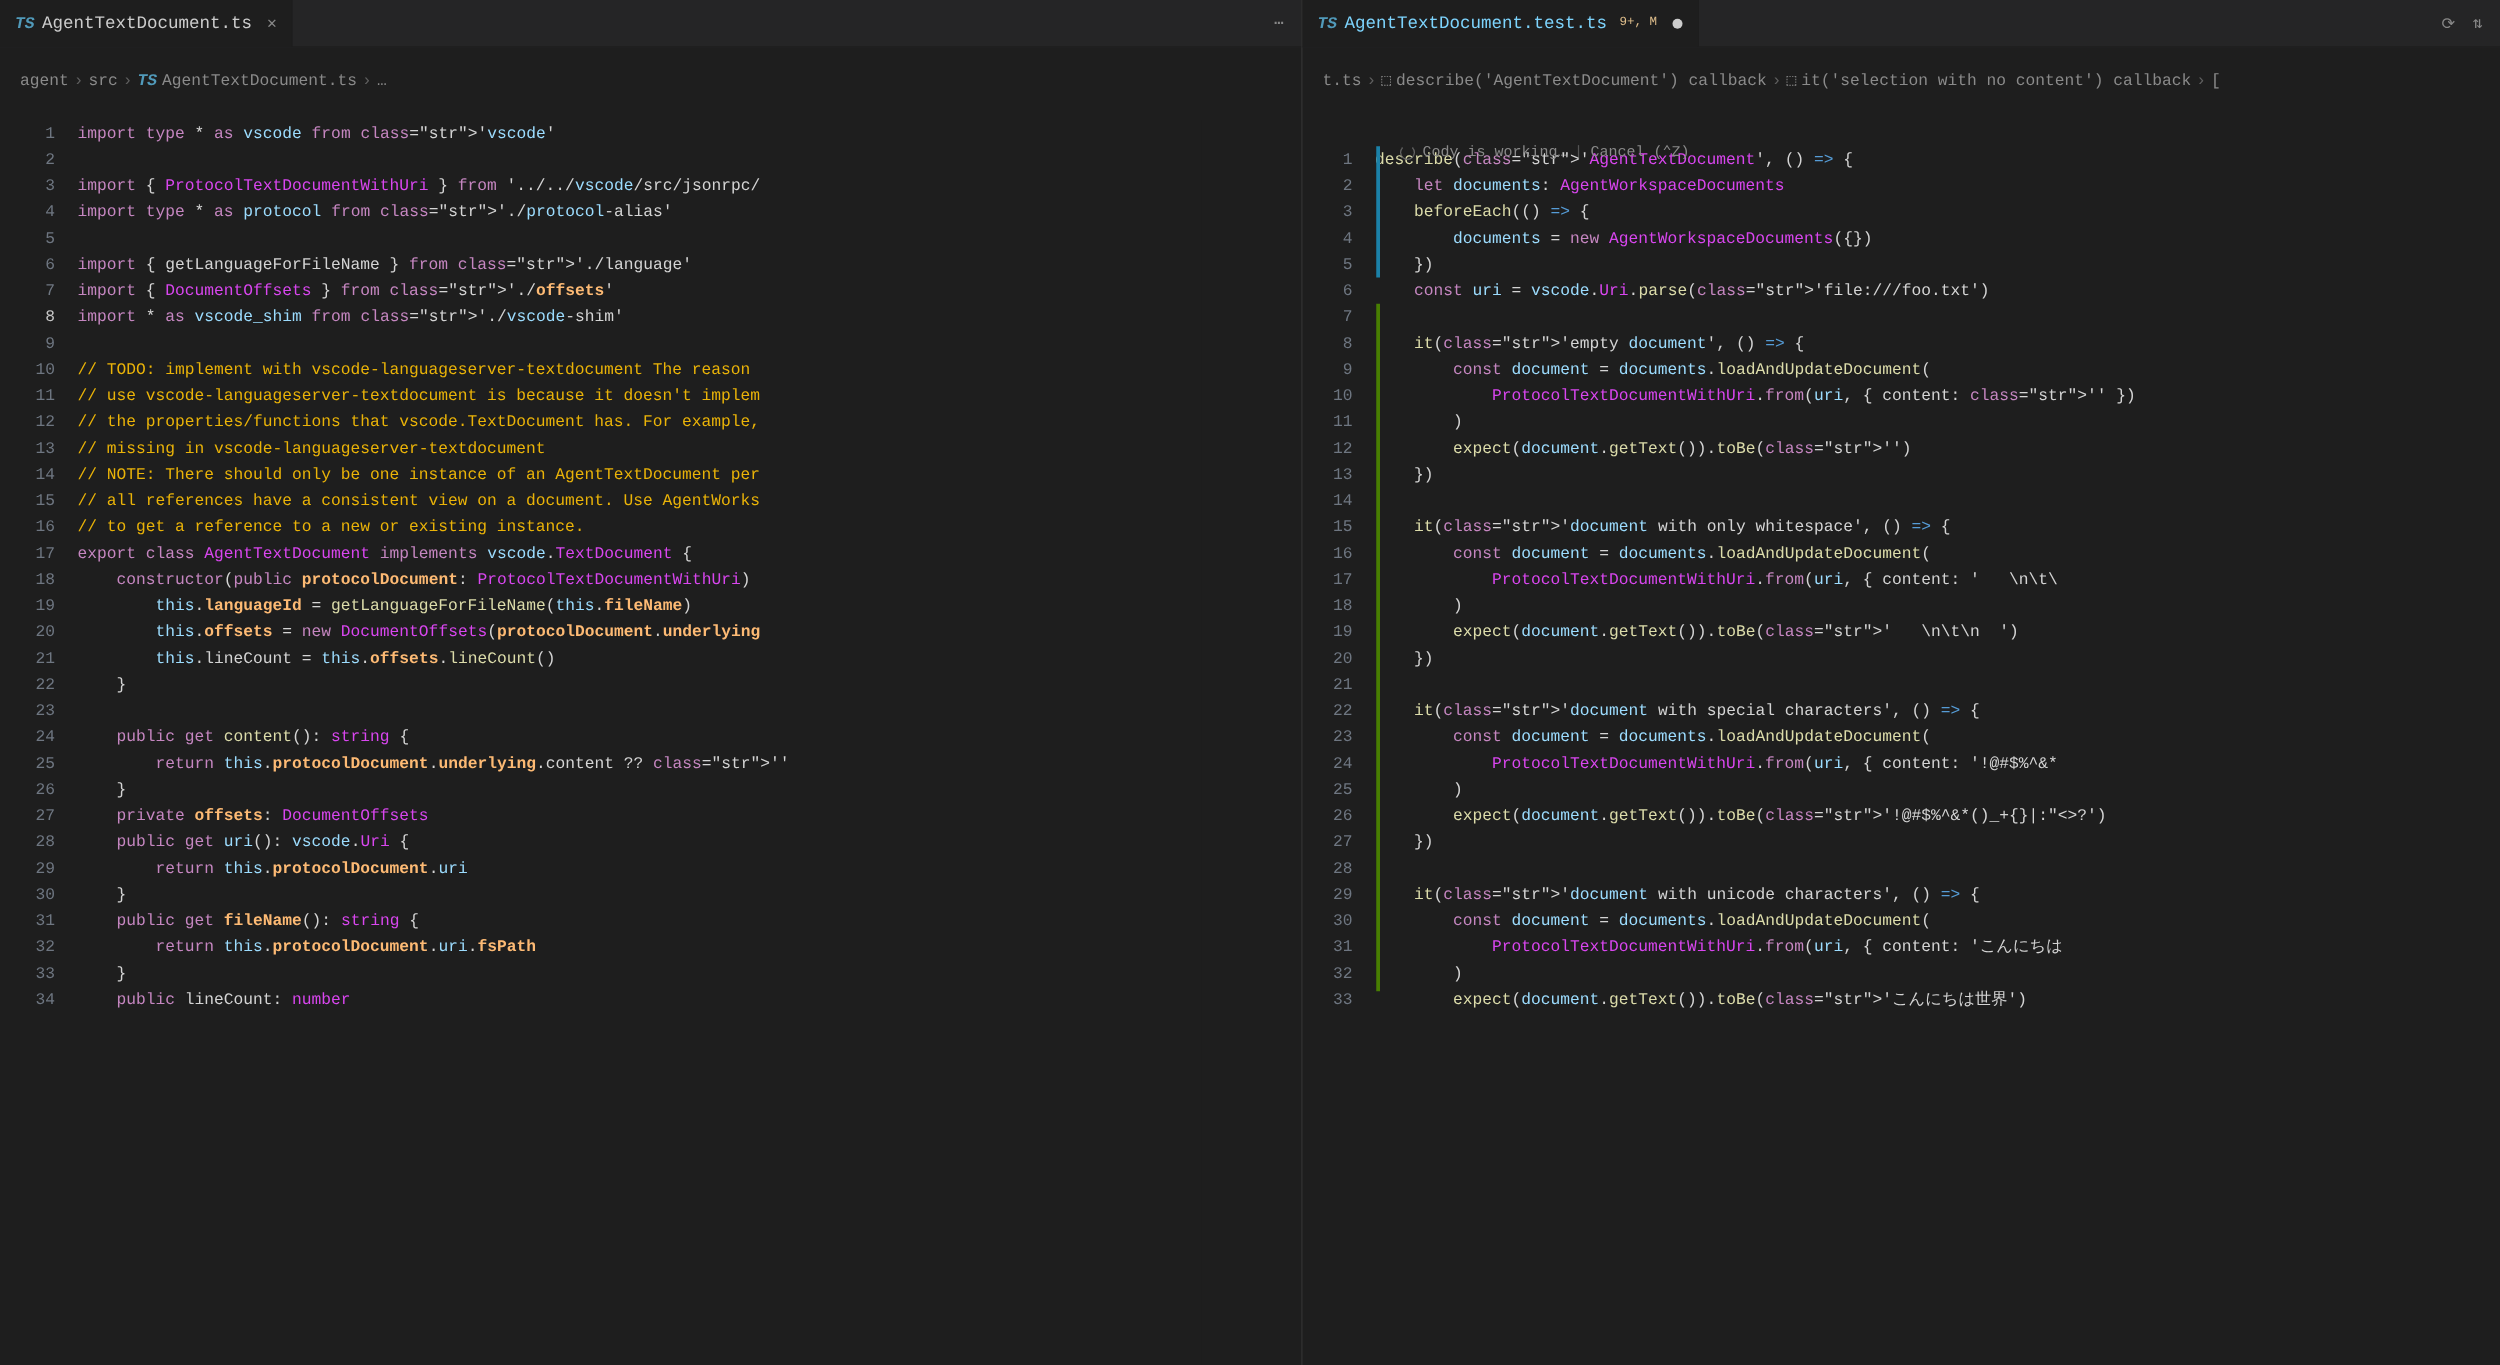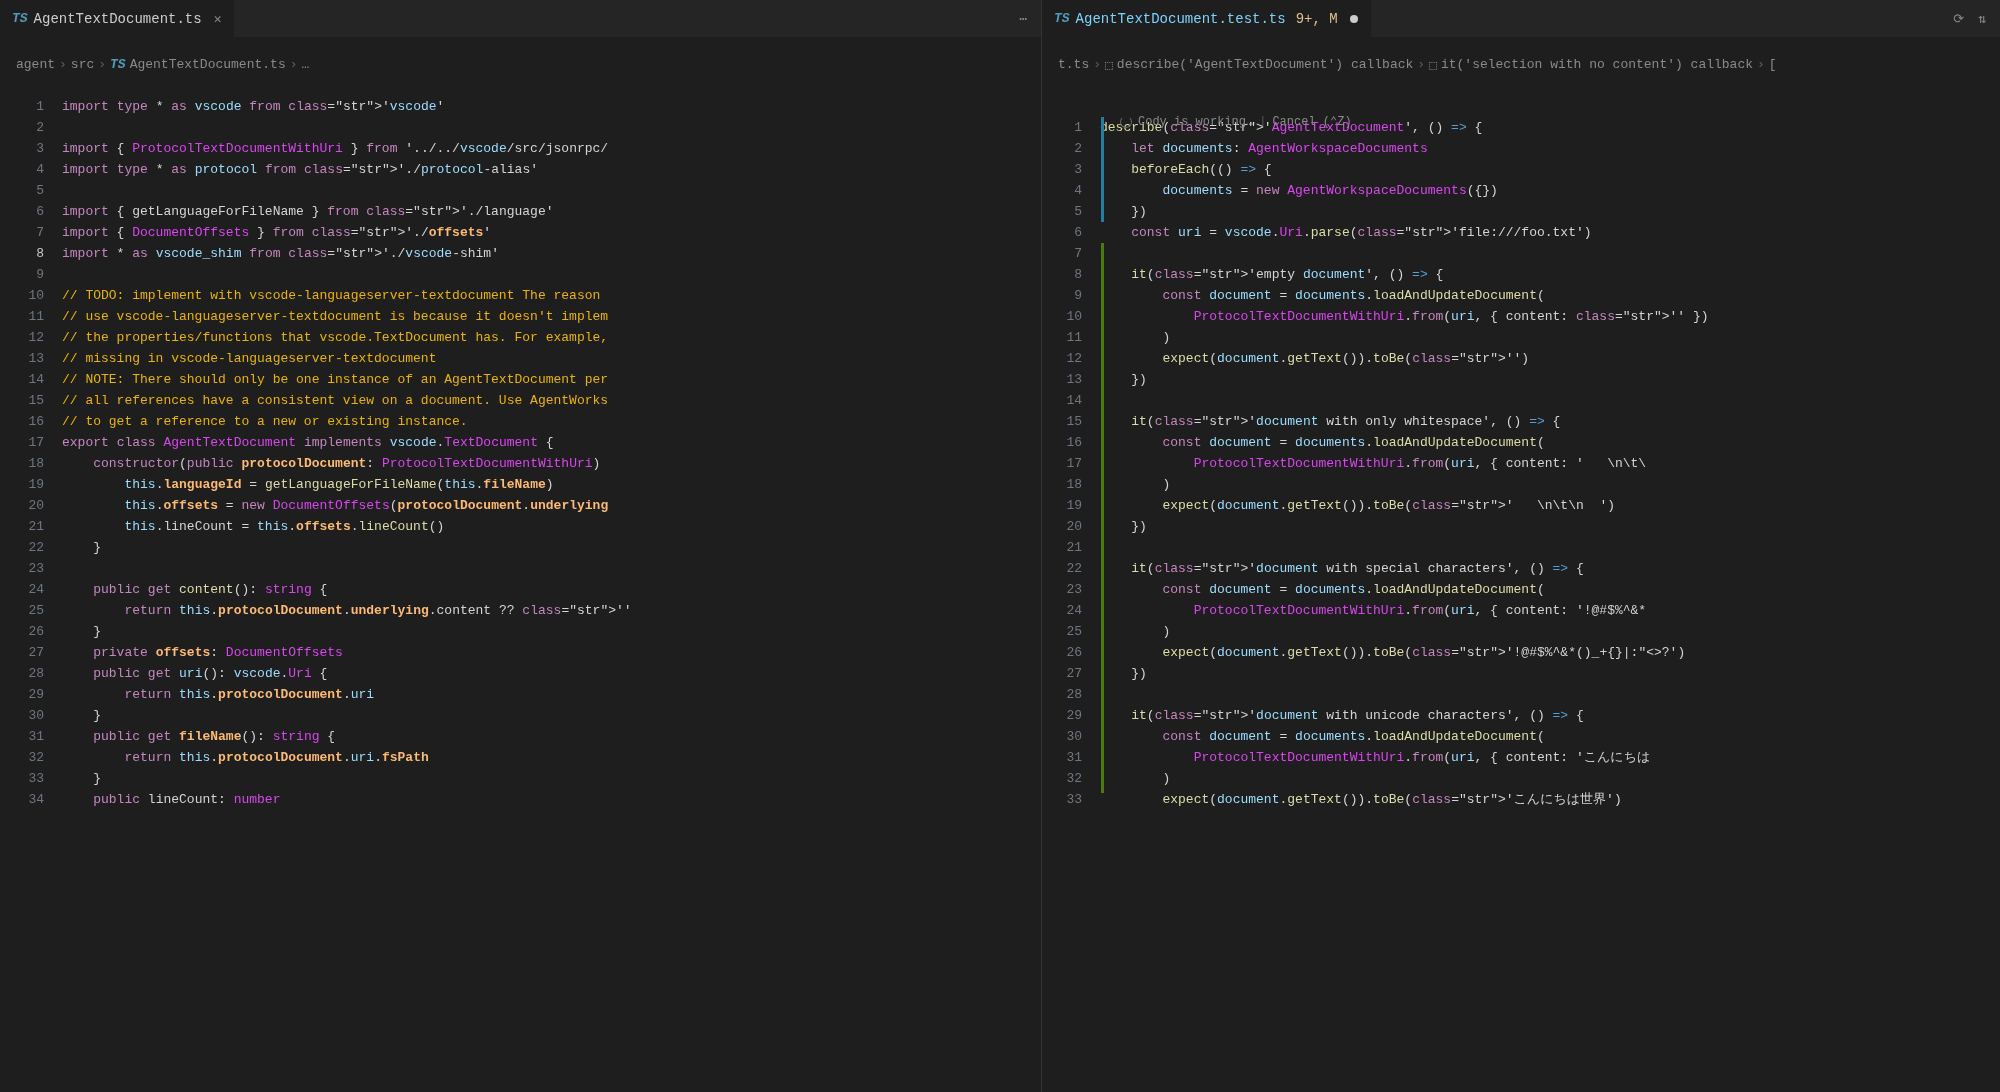--- a/index.html
+++ b/index.html
@@ -38,21 +38,21 @@
   border-right: 1px solid #1e1e1e;
   cursor: pointer;
 }
 .tab.active { background: #1e1e1e; }
 .tab-icon { color: #519aba; font-size: 13px; font-weight: bold; font-style: italic;}
 .tab-icon-ts { color: #519aba; }
 .tab-label { color: #ccc; font-size: 14px; }
 .tab-close { color: #888; margin-left: 6px; cursor: pointer; }
 .tab-spacer { flex: 1; }
 .tab-actions { display: flex; gap: 14px; padding-right: 14px; color: #888; }
-.tab-badge { color: #e2c08d; font-size: 14px; margin-left: 4px;}
+.tab-badge { color: #e2c08d; font-size: 10px; margin-left: 4px;}
 .tab-dot { width: 8px; height: 8px; border-radius: 50%; background: #ccc; margin-left: 6px; }
 .breadcrumb {
   display: flex;
   padding: 4px 16px;
   font-size: 13px;
   color: #8a8a8a;
   height: 28px;
   gap: 4px;
   white-space: nowrap;
   overflow: hidden;

